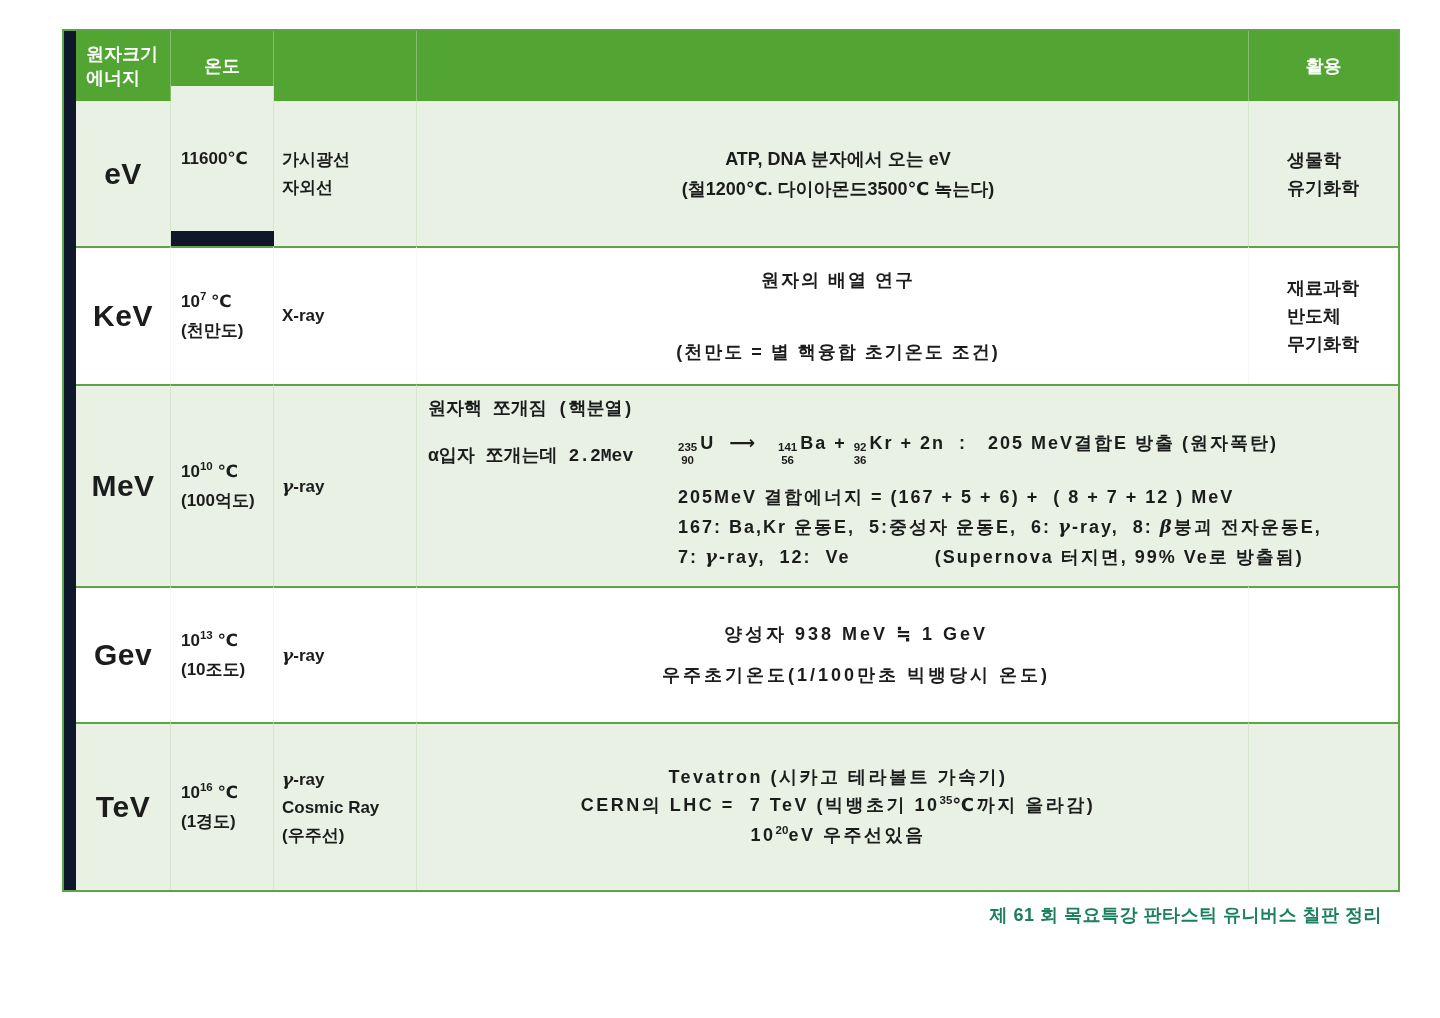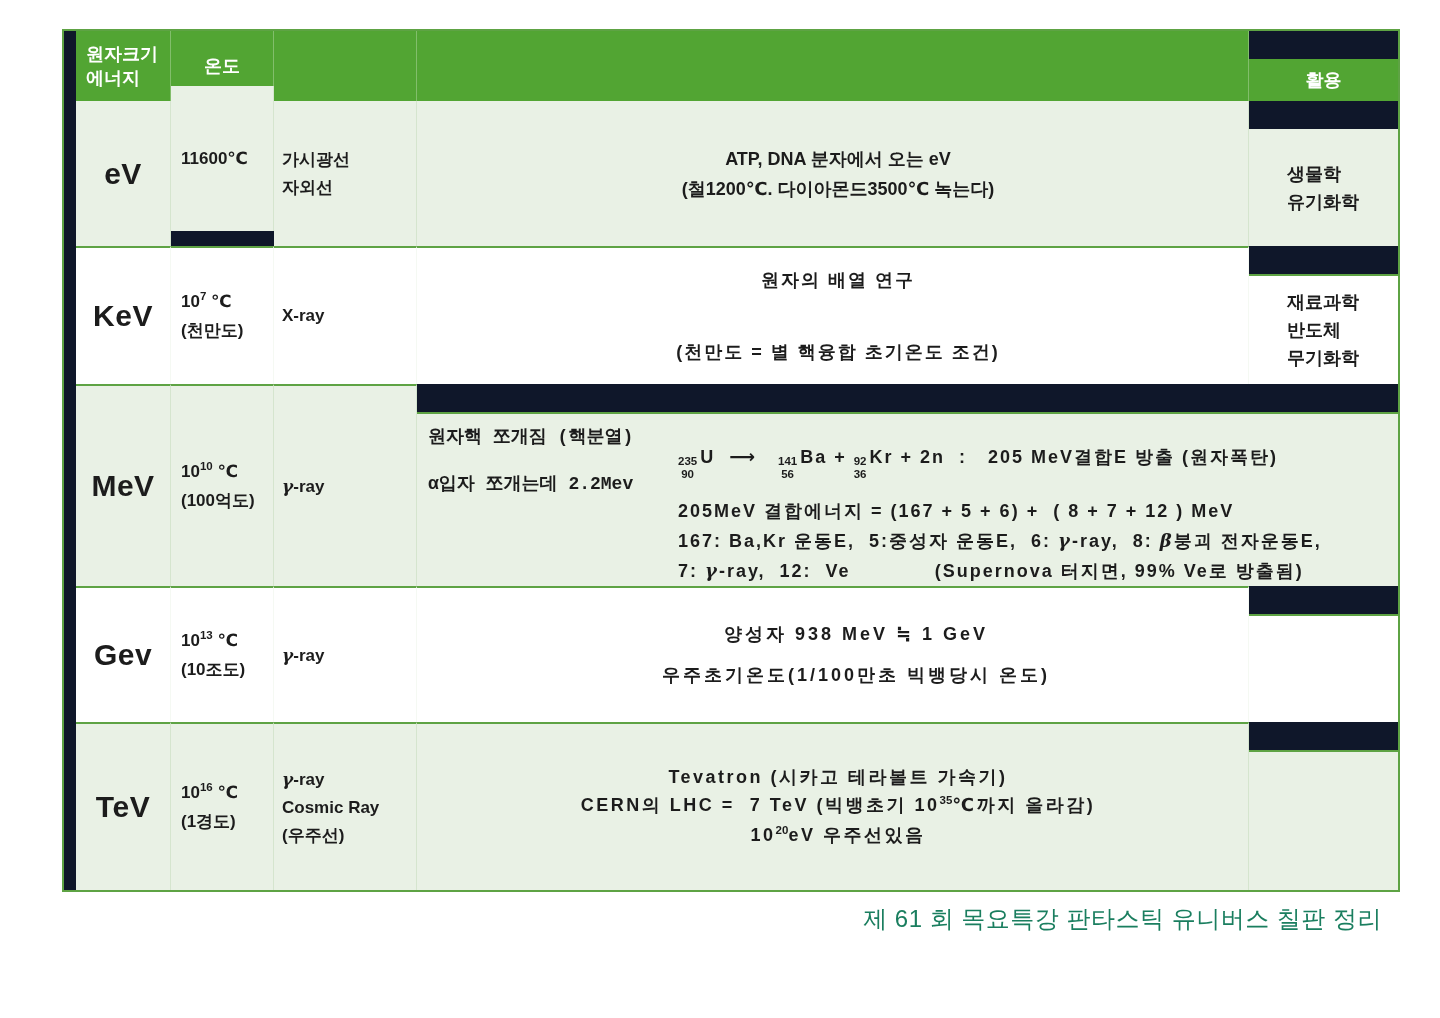--- a/index.html
+++ b/index.html
@@ -18,21 +18,21 @@
     grid-template-rows:70px 145px 138px 202px 136px 168px;
     border:2px solid #5ea344;
     background:#0f172a;
     padding-left:12px;
   }
   .c{display:flex;flex-direction:column;justify-content:center;font-weight:bold;box-sizing:border-box;}
   .hd{background:#52a533;color:#ffffff;font-size:18px;border-right:1px solid rgba(255,255,255,.28);}
   .lt{background:#e9f1e5;border-right:1px solid rgba(110,165,85,.16);}
   .wt{background:#ffffff;border-right:1px solid rgba(110,165,85,.07);}
   .bt{border-top:2px solid #5ea344;}
-  .nr{border-right:none !important;margin-top:28px;}
+  .nr{border-right:none !important;}
   .span2{grid-column:4 / 6;}
 
   .energy{align-items:center;font-size:30px;letter-spacing:.5px;}
   .hleft{padding-left:10px;}
   .hleft .ln{line-height:24px;}
   .hcenter{align-items:center;}
 
   .temp{font-size:17px;padding-left:10px;}
   .temp .ln{line-height:27px;}
   .up15{transform:translateY(-15px);}
@@ -63,21 +63,21 @@
 
   .ln{white-space:pre-wrap;}
   .sup{font-size:11.5px;position:relative;top:-7px;letter-spacing:0;}
   .it{font-style:italic;font-family:"DejaVu Serif","Liberation Serif",serif;}
   .stack{display:inline-flex;flex-direction:column;align-items:center;
          font-size:11.5px;line-height:1.08;margin-right:3px;letter-spacing:0;
          transform:translateY(2px);}
 
   .caption{
     position:absolute;top:903px;right:58px;
-    font-size:24px;font-weight:normal;color:#1a7e5f;letter-spacing:.5px;
+    font-size:18px;font-weight:bold;color:#1a7e5f;letter-spacing:.5px;
     white-space:pre;
   }
 </style>
 </head>
 <body>
 
 <div class="page">
 
   <div class="tbl">
 

